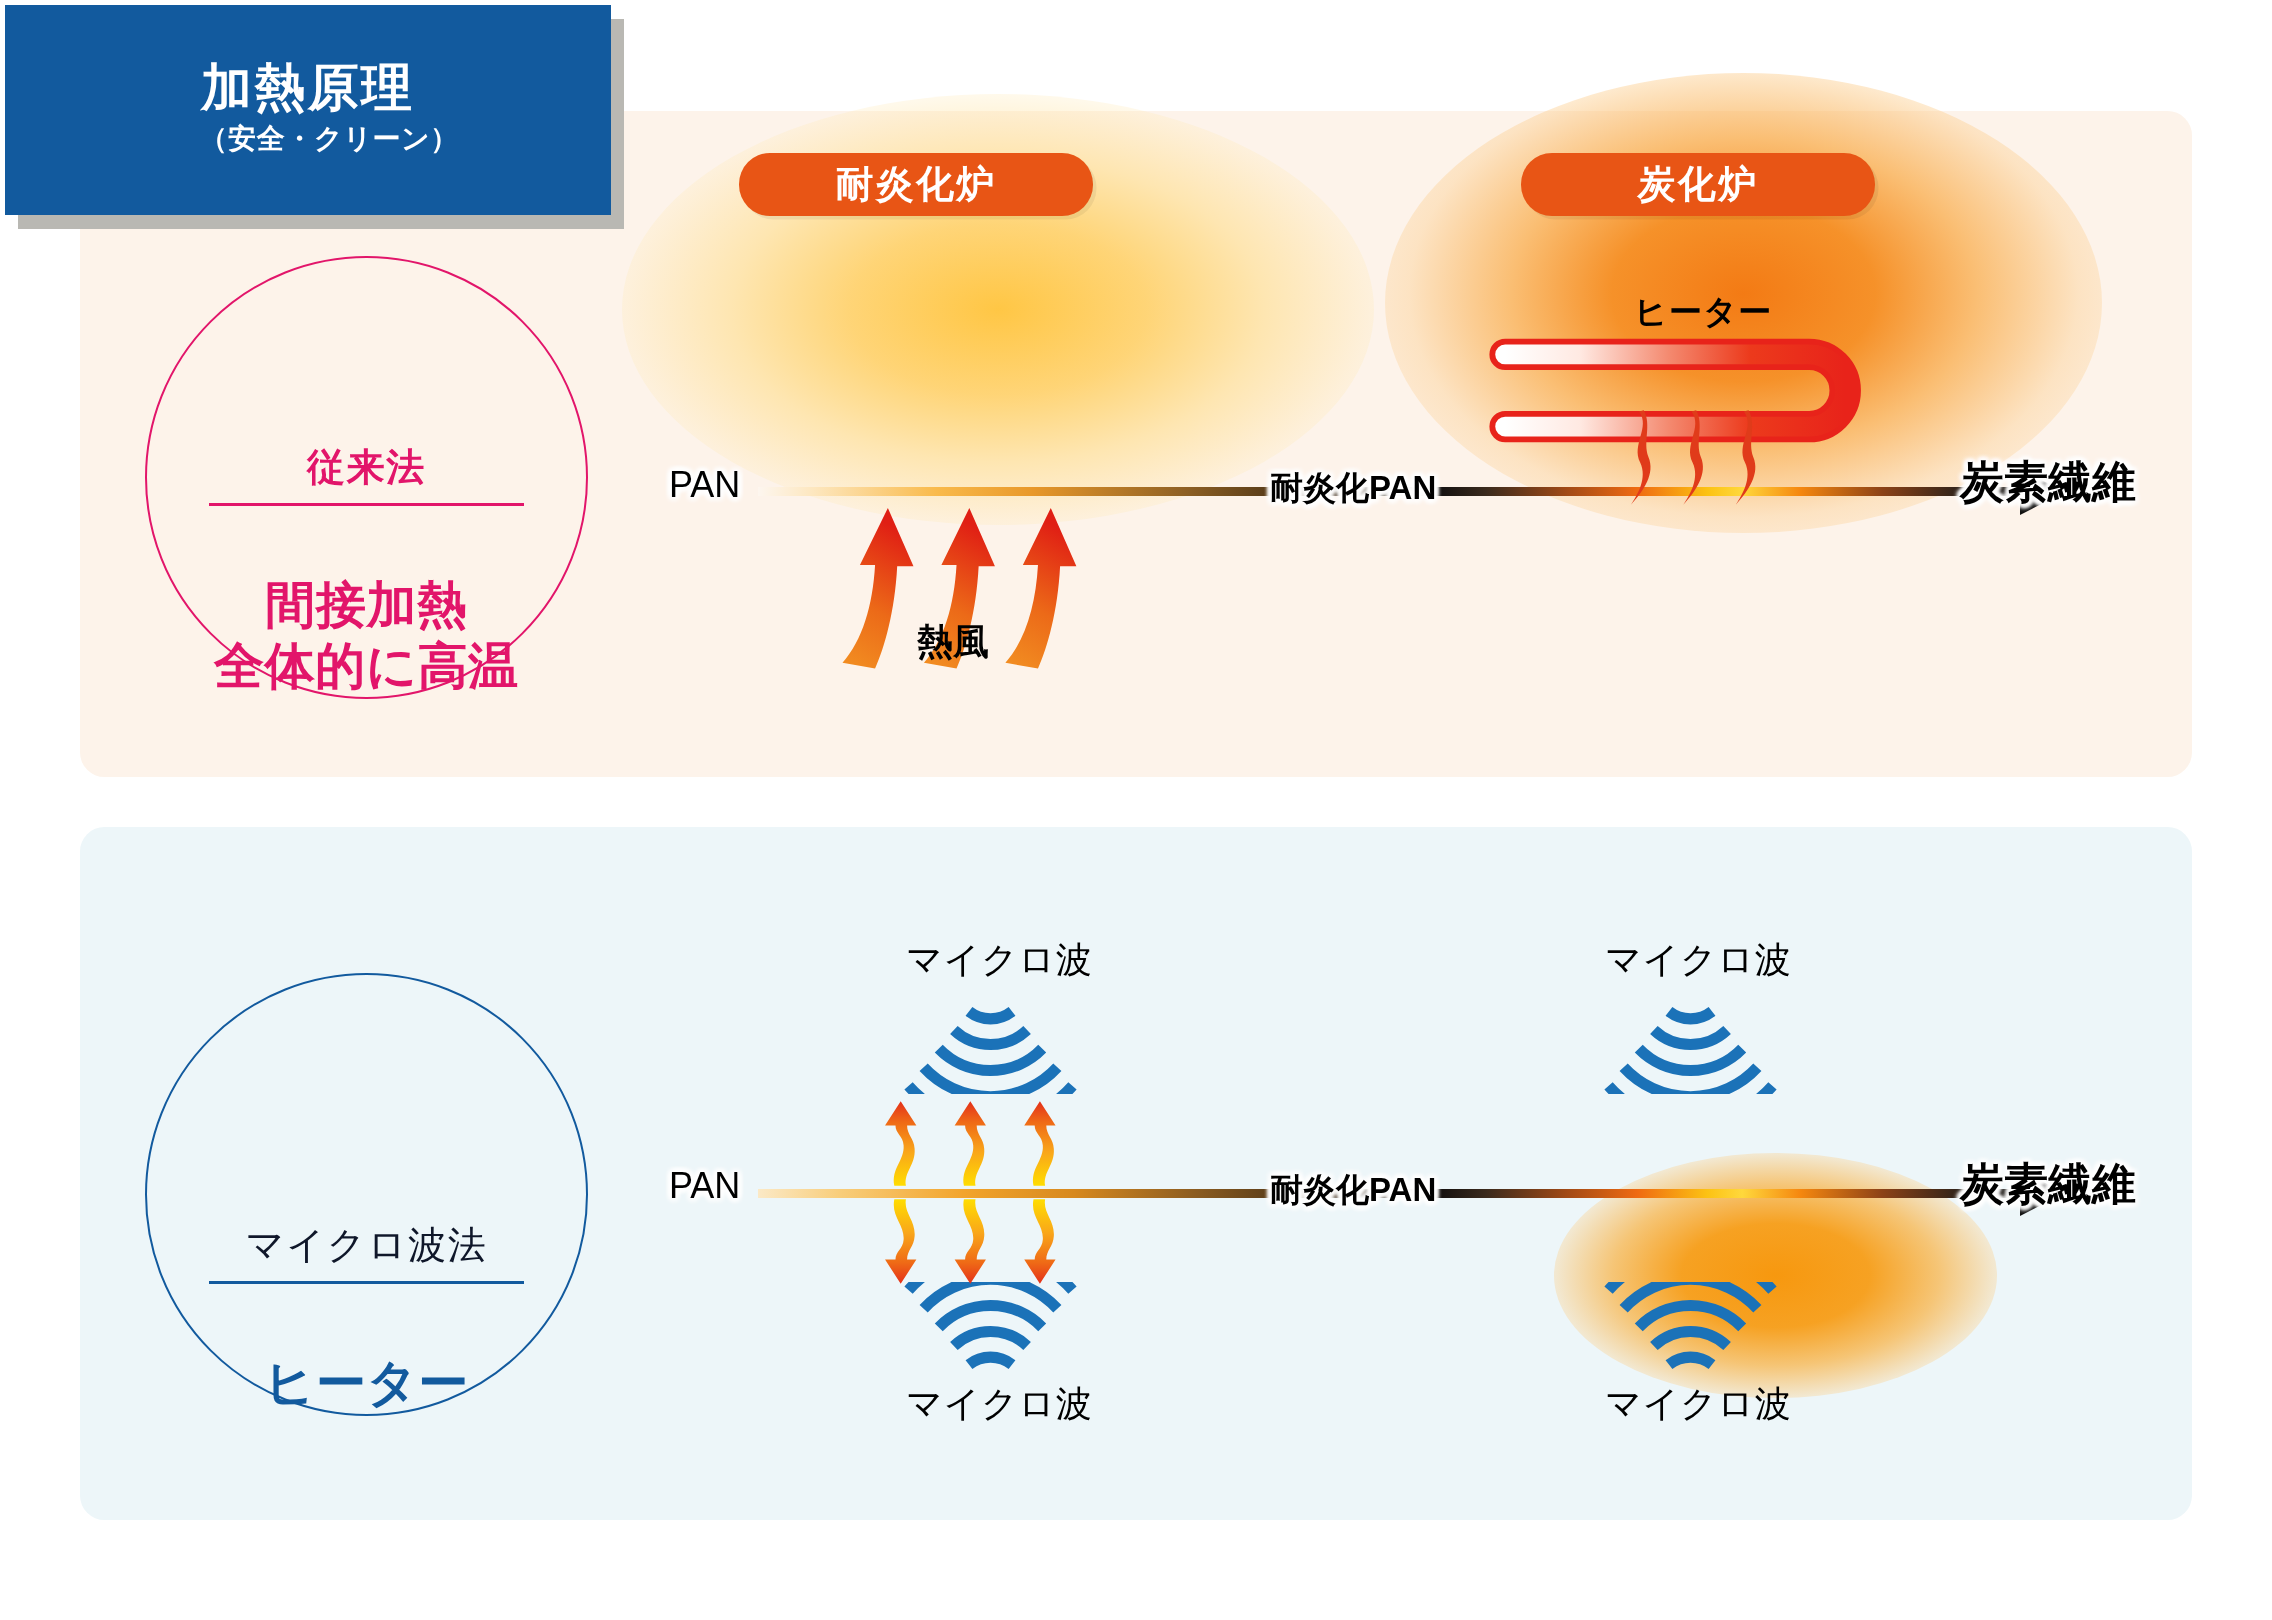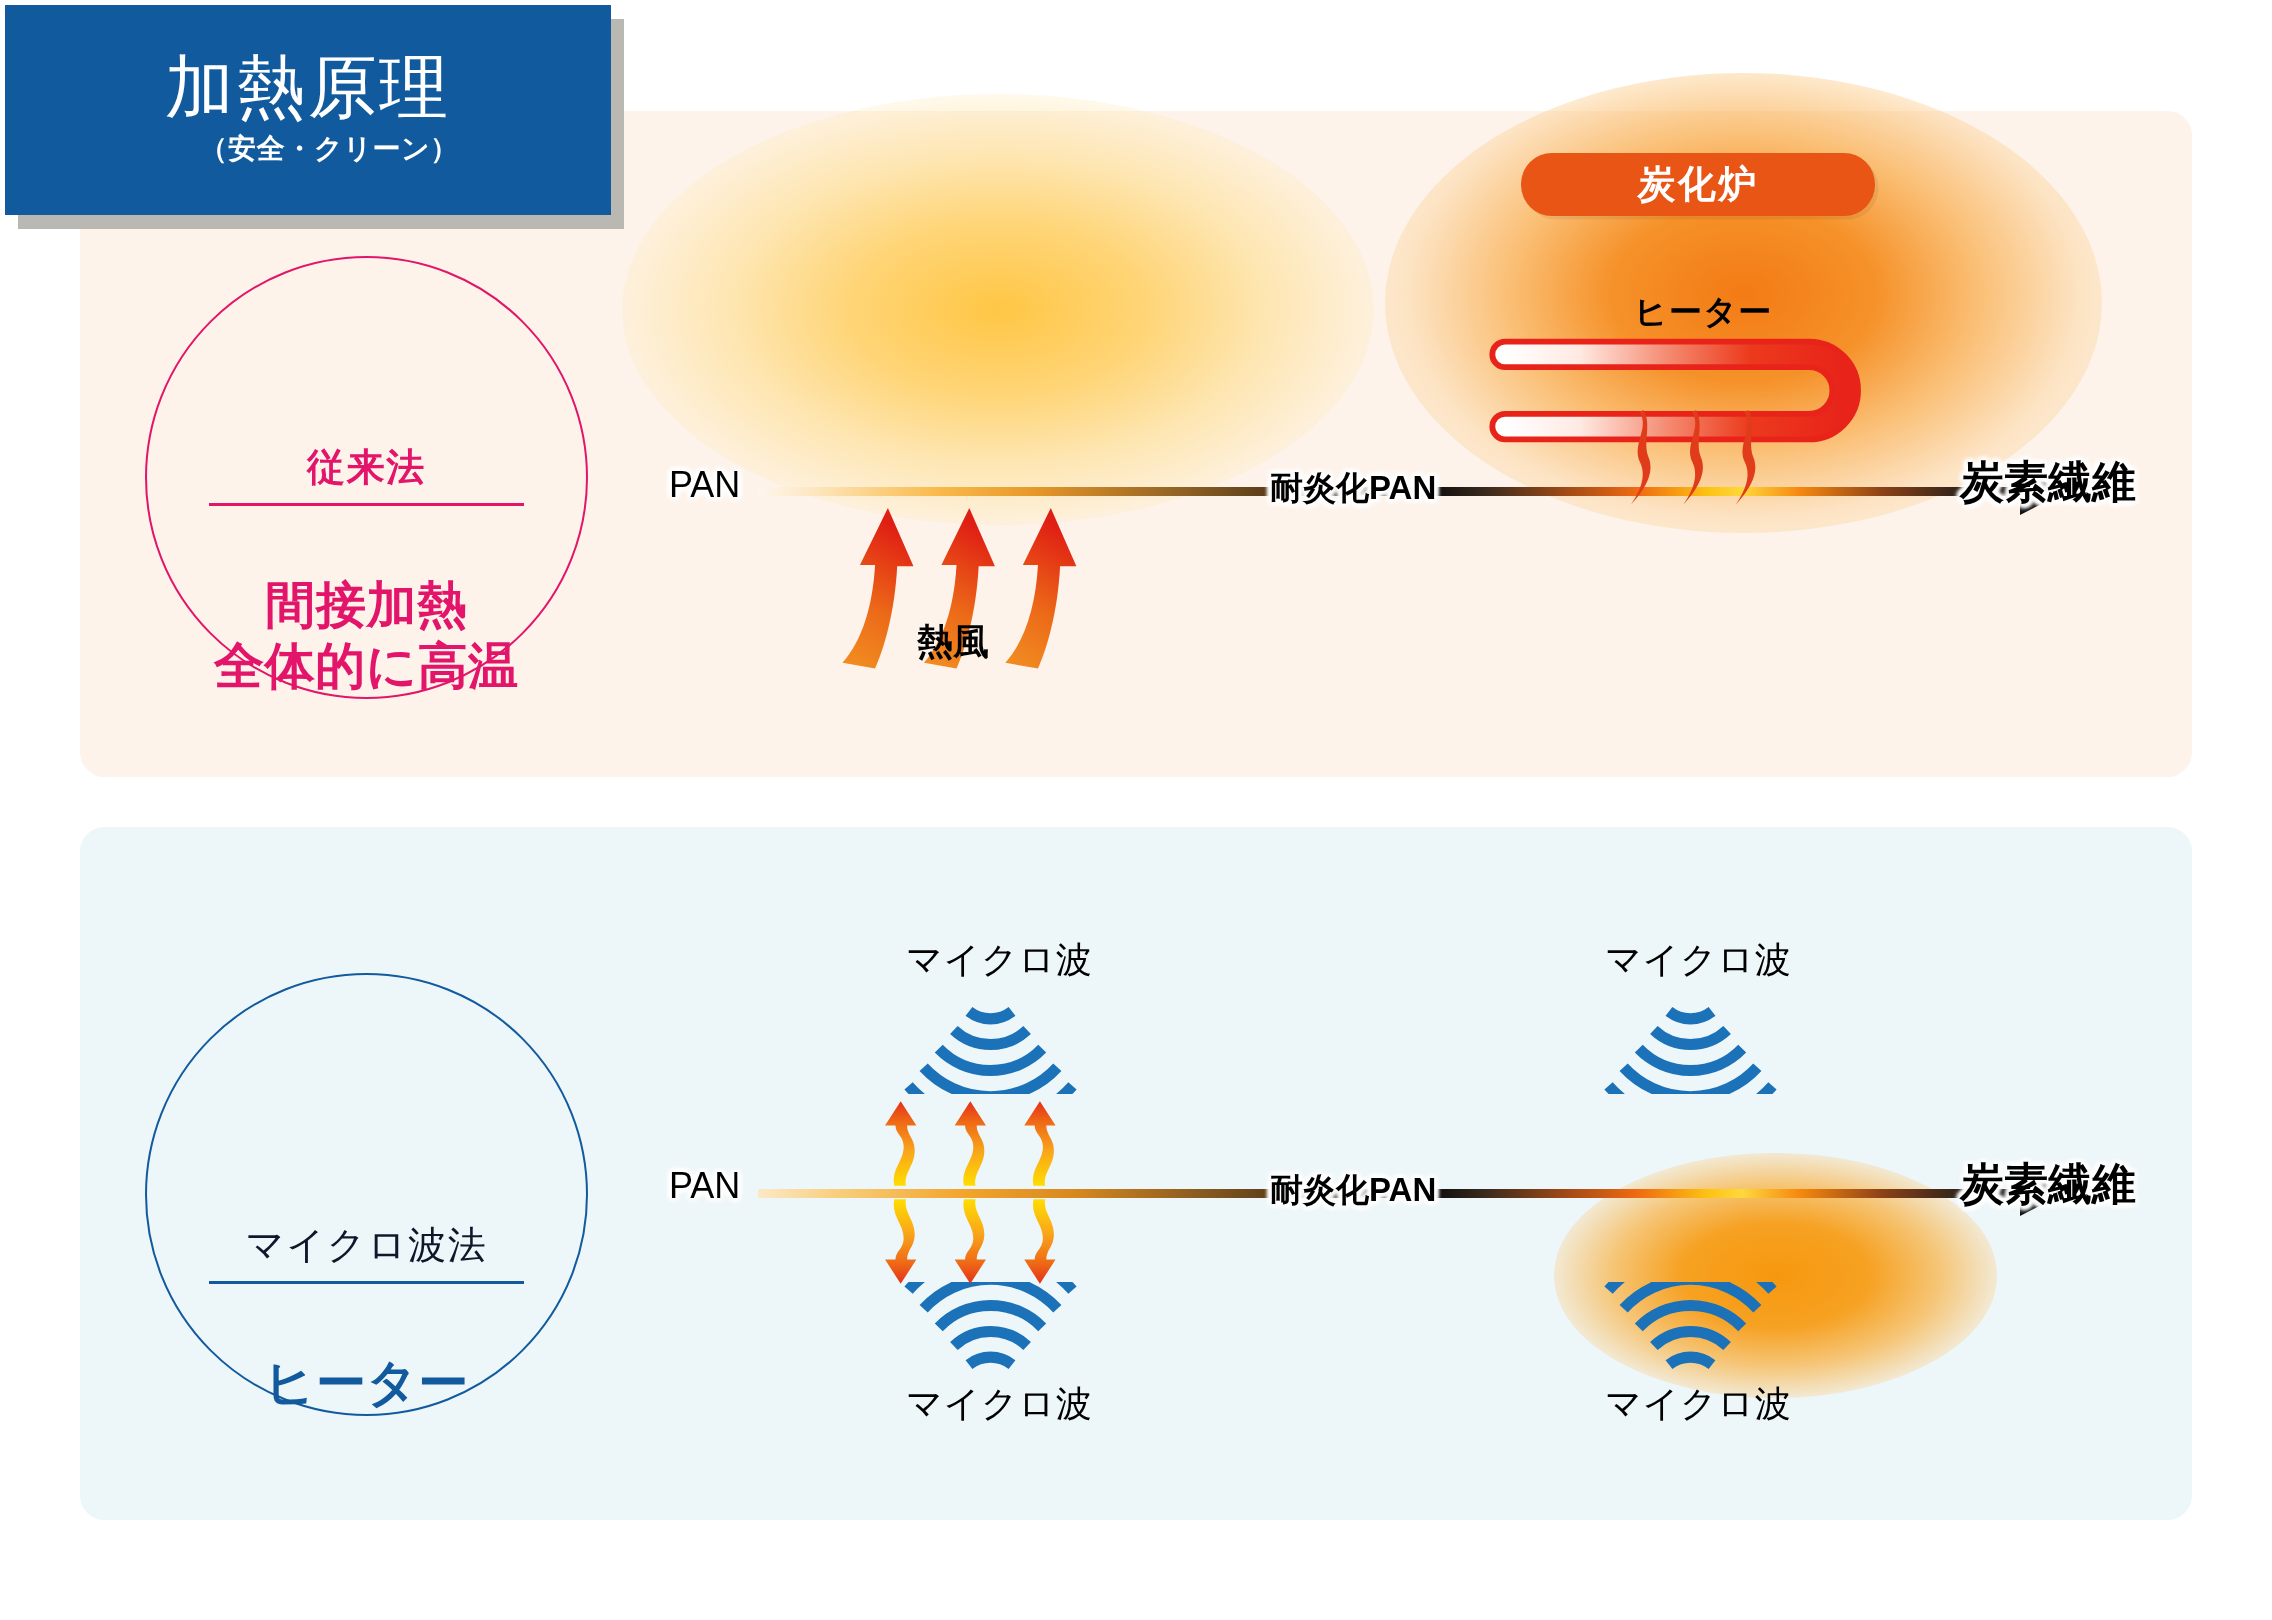--- a/index.html
+++ b/index.html
@@ -11,21 +11,21 @@
 
   
   .panel{position:absolute;border-radius:24.5px;}
   #panel-conventional{left:80px;top:111px;width:2112px;height:666px;background:#fdf3ea;}
   #panel-microwave{left:80px;top:827px;width:2112px;height:693px;background:#edf6f9;}
 
   
   #title-shadow{position:absolute;left:17.5px;top:18.6px;width:606px;height:210px;background:#b9b8b3;}
   #title-box{position:absolute;left:4.7px;top:4.7px;width:606px;height:210px;background:#125a9e;
              display:flex;flex-direction:column;align-items:center;justify-content:center;}
-  #title-main{color:#fff;font-size:69px;font-weight:normal;letter-spacing:2.3px;line-height:1.05;
+  #title-main{color:#fff;font-size:51px;font-weight:bold;letter-spacing:2.3px;line-height:1.05;
               font-family:"Liberation Sans","DejaVu Sans",sans-serif;}
   #title-sub{color:#fff;font-size:28px;font-weight:bold;letter-spacing:0.6px;margin-top:5.8px;margin-left:43px;}
 
   
   .method-circle{position:absolute;width:443px;height:443px;border-radius:50%;
                  display:flex;flex-direction:column;align-items:center;justify-content:flex-end;
                  box-sizing:border-box;padding-top:56px;background:transparent;}
   #circle-conventional{left:145px;top:256px;border:2.9px solid #e2156a;}
   #circle-microwave{left:145px;top:973px;border:2.9px solid #125a9e;}
   .circle-head{font-size:38px;font-weight:bold;letter-spacing:1.7px;line-height:1;}
@@ -236,20 +236,21 @@
   </svg>
 
   <div class="olabel" style="left:669px;top:1165px;font-size:36px;font-weight:normal;">PAN</div>
   <div class="plain-label" style="left:906px;top:936px;font-size:36px;letter-spacing:0.6px;">マイクロ波</div>
   <div class="plain-label" style="left:906px;top:1380px;font-size:36px;letter-spacing:0.6px;">マイクロ波</div>
   <div class="plain-label" style="left:1605px;top:936px;font-size:36px;letter-spacing:0.6px;">マイクロ波</div>
   <div class="plain-label" style="left:1605px;top:1380px;font-size:36px;letter-spacing:0.6px;">マイクロ波</div>
   <div class="olabel" style="left:1270px;top:1168px;font-size:33px;">耐炎化PAN</div>
   <div class="olabel" style="left:1960px;top:1155px;font-size:44px;">炭素繊維</div>
 
+  <div class="pill" id="pill-flameproof">耐炎化炉</div>
   <div class="pill" id="pill-carbonize">炭化炉</div>
 
   <div class="method-circle" id="circle-conventional">
     <div class="circle-head">従来法</div>
     <div class="circle-rule"></div>
     <div class="circle-body">
       <div>間接加熱</div>
       <div>全体的に高温</div>
     </div>
   </div>

